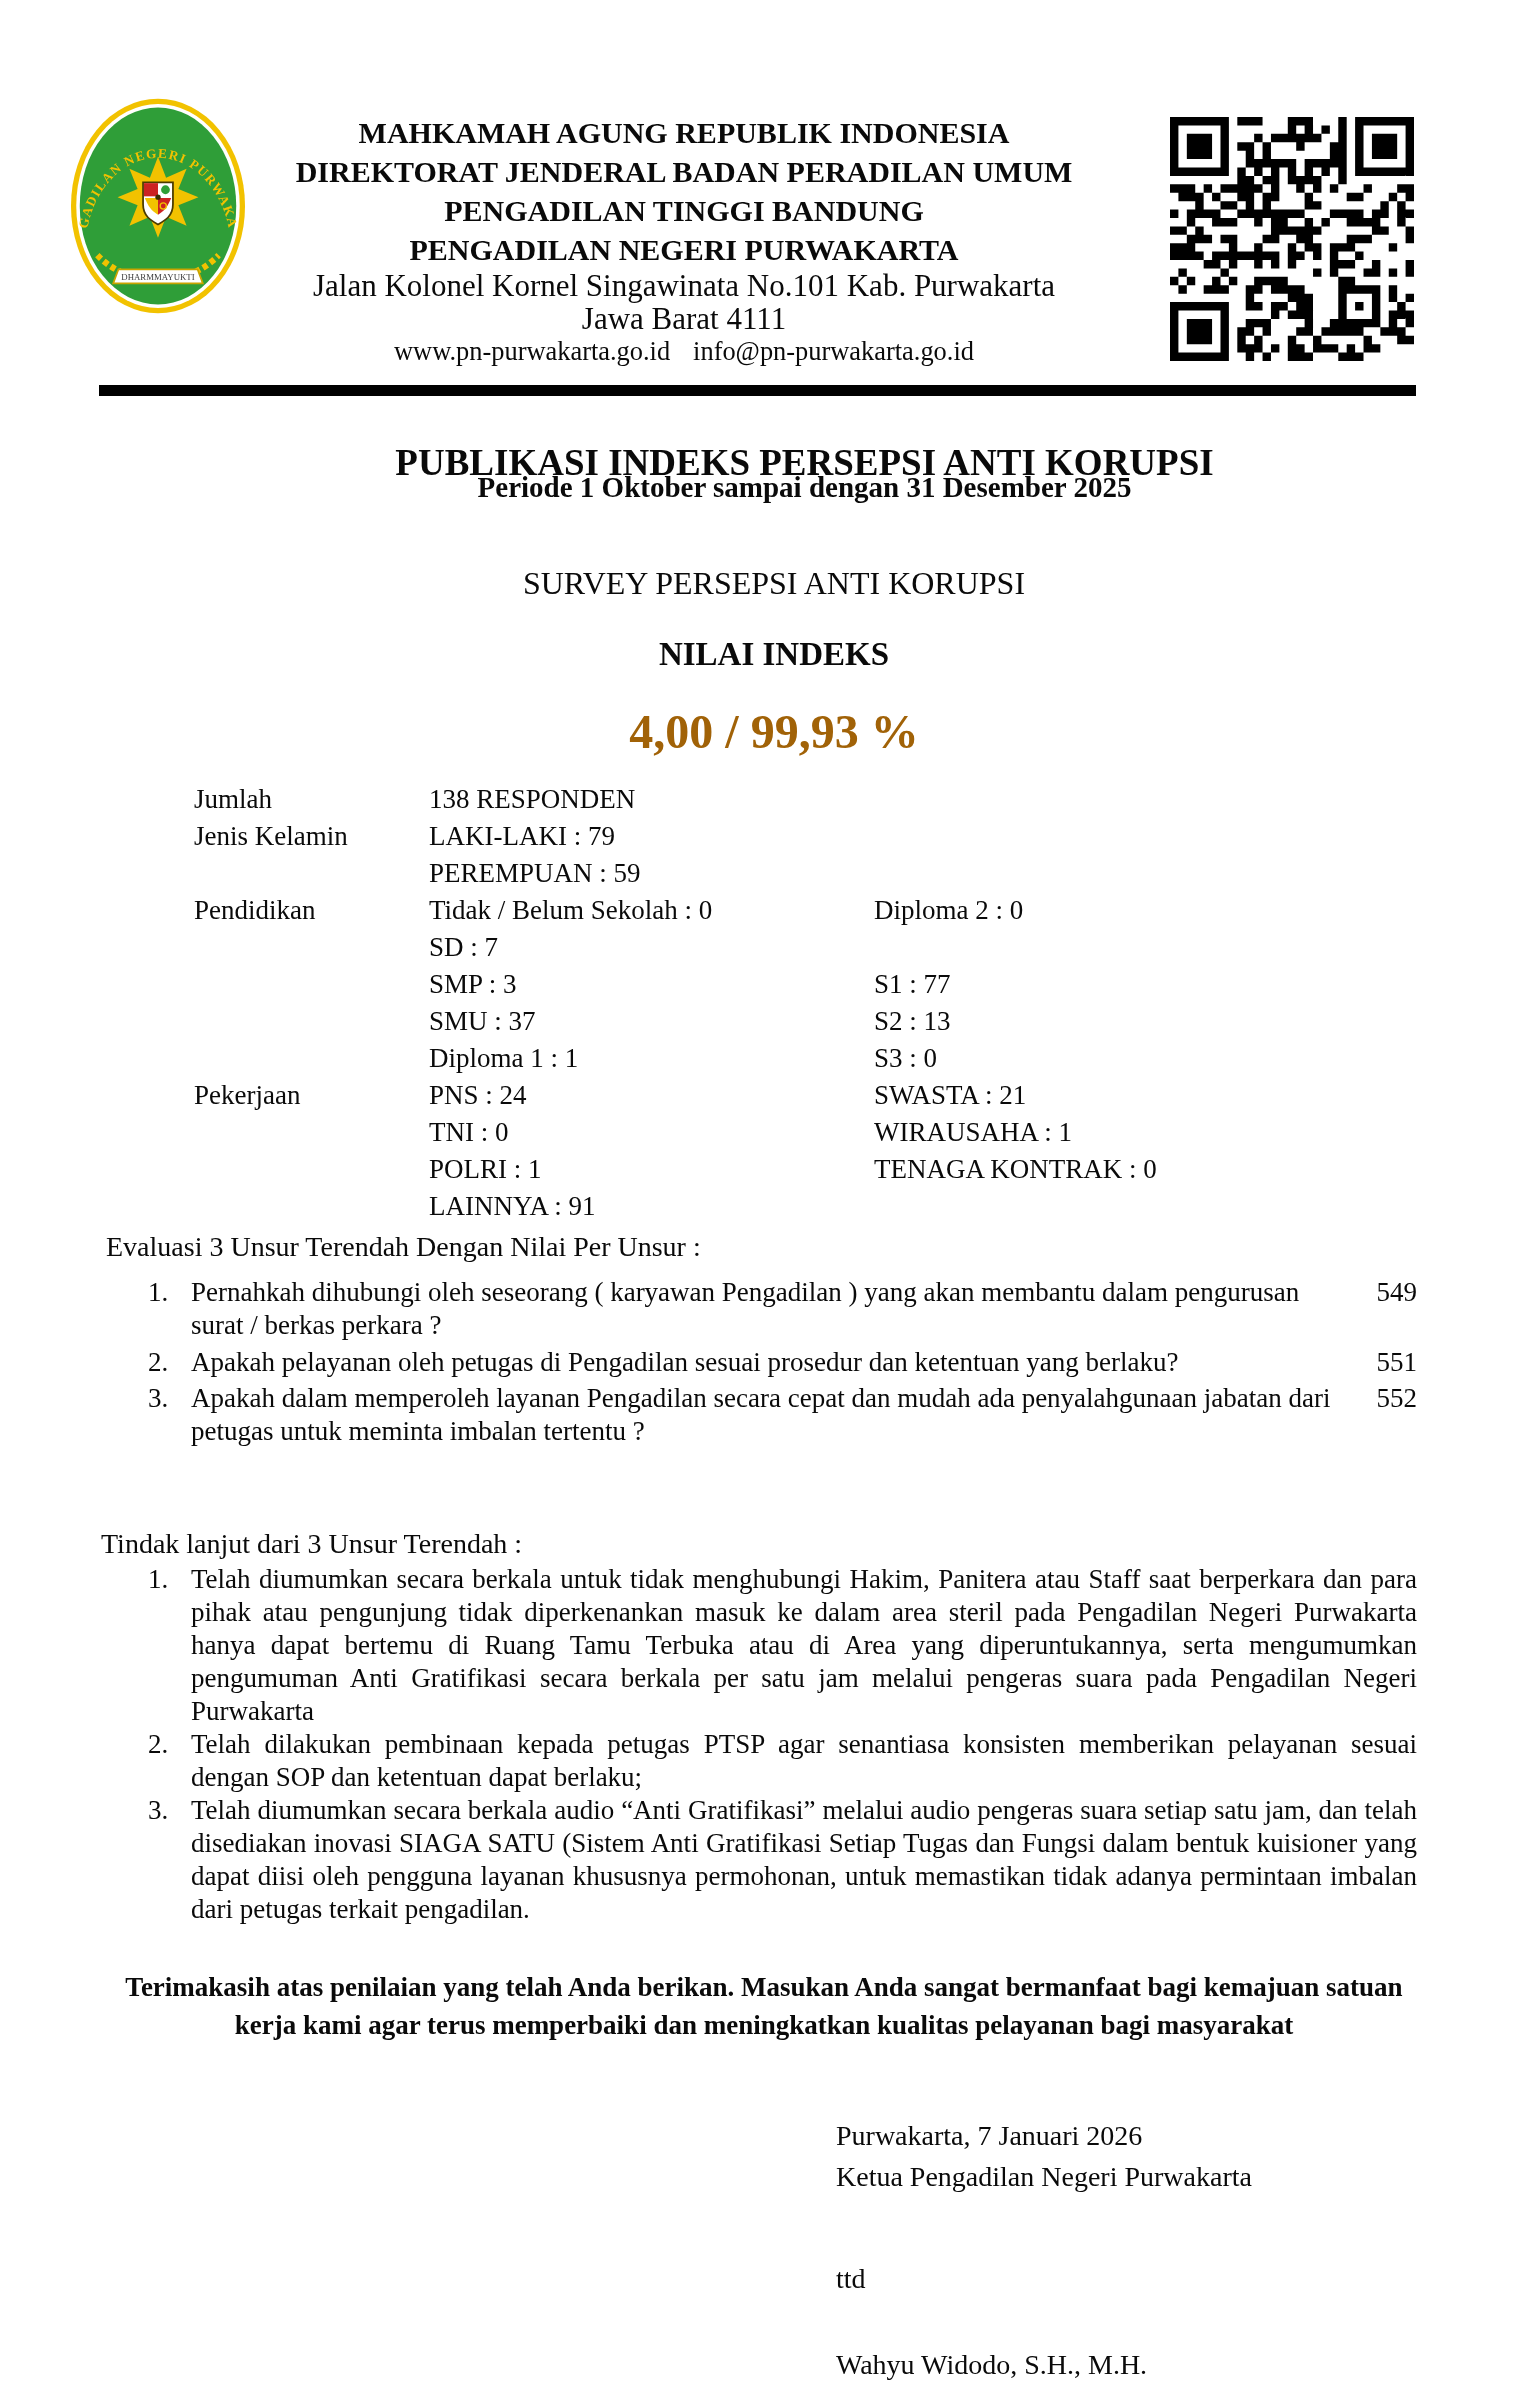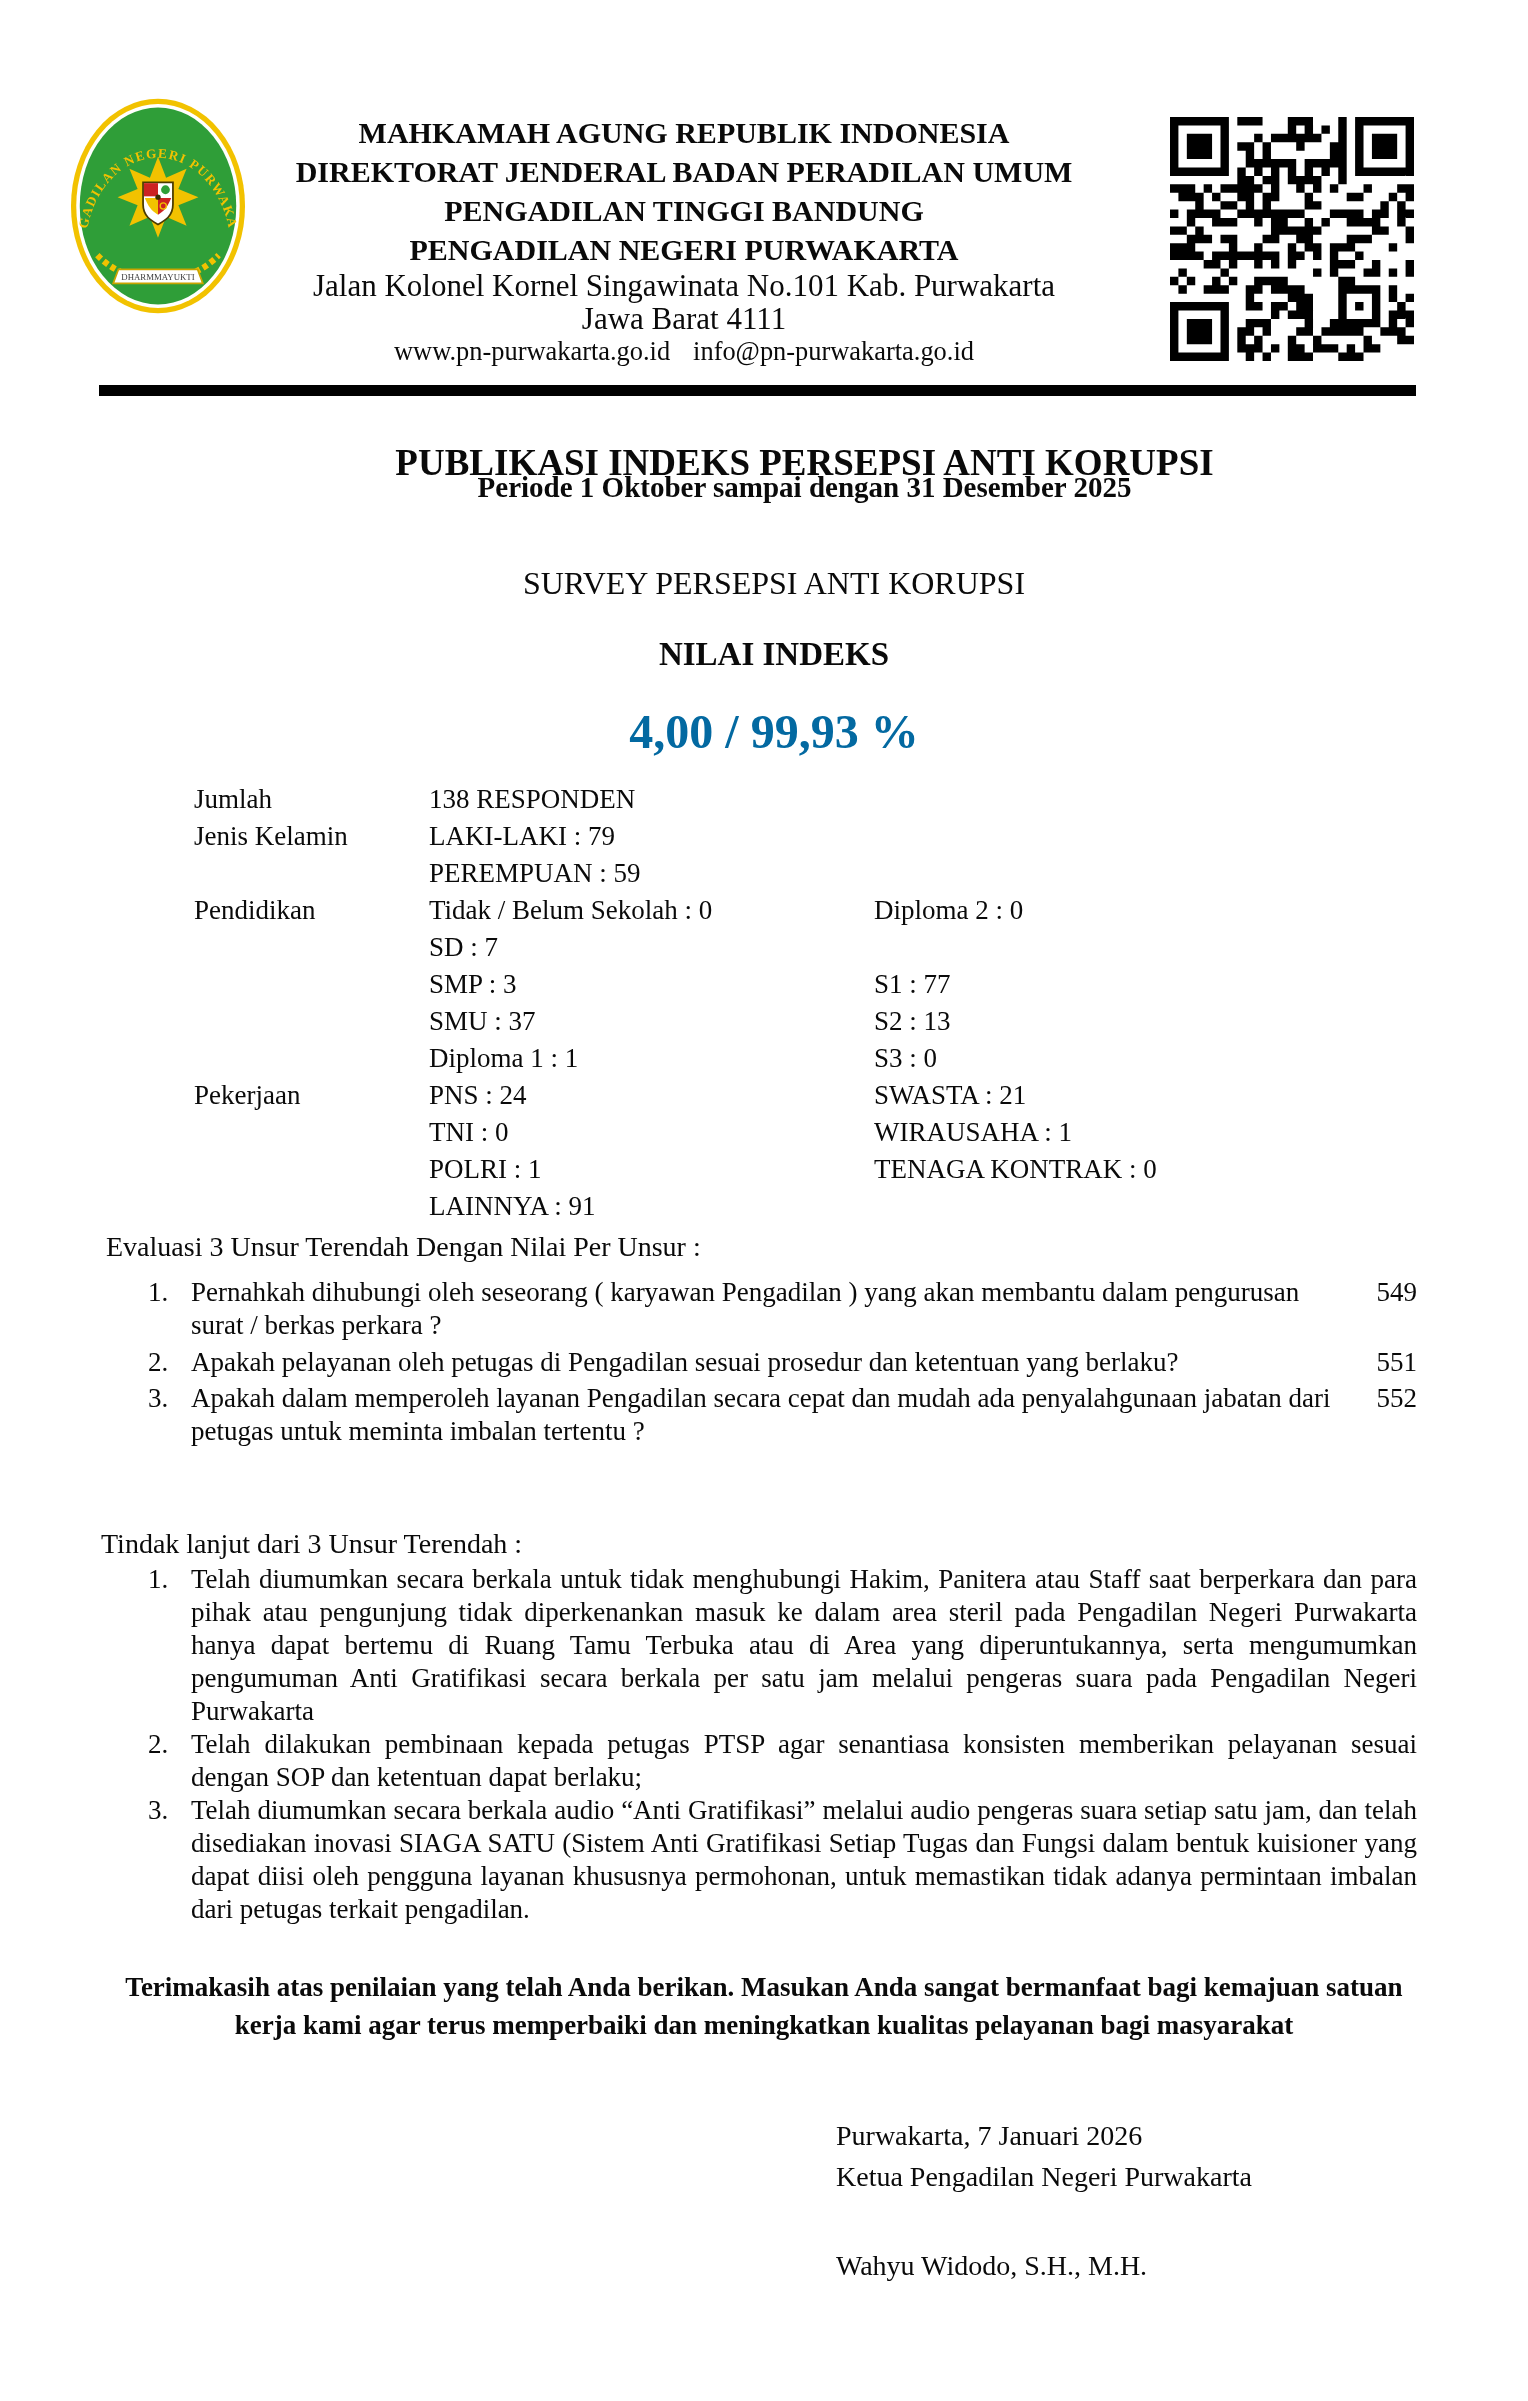--- a/index.html
+++ b/index.html
@@ -114,21 +114,21 @@
         <path d="M0 0h10v10h-10zM10 0h10v10h-10zM20 0h10v10h-10zM30 0h10v10h-10zM40 0h10v10h-10zM50 0h10v10h-10zM60 0h10v10h-10zM80 0h10v10h-10zM90 0h10v10h-10zM100 0h10v10h-10zM140 0h10v10h-10zM150 0h10v10h-10zM160 0h10v10h-10zM200 0h10v10h-10zM220 0h10v10h-10zM230 0h10v10h-10zM240 0h10v10h-10zM250 0h10v10h-10zM260 0h10v10h-10zM270 0h10v10h-10zM280 0h10v10h-10zM0 10h10v10h-10zM60 10h10v10h-10zM140 10h10v10h-10zM160 10h10v10h-10zM180 10h10v10h-10zM200 10h10v10h-10zM220 10h10v10h-10zM280 10h10v10h-10zM0 20h10v10h-10zM20 20h10v10h-10zM30 20h10v10h-10zM40 20h10v10h-10zM60 20h10v10h-10zM100 20h10v10h-10zM120 20h10v10h-10zM130 20h10v10h-10zM140 20h10v10h-10zM150 20h10v10h-10zM160 20h10v10h-10zM170 20h10v10h-10zM200 20h10v10h-10zM220 20h10v10h-10zM240 20h10v10h-10zM250 20h10v10h-10zM260 20h10v10h-10zM280 20h10v10h-10zM0 30h10v10h-10zM20 30h10v10h-10zM30 30h10v10h-10zM40 30h10v10h-10zM60 30h10v10h-10zM80 30h10v10h-10zM90 30h10v10h-10zM110 30h10v10h-10zM150 30h10v10h-10zM190 30h10v10h-10zM200 30h10v10h-10zM220 30h10v10h-10zM240 30h10v10h-10zM250 30h10v10h-10zM260 30h10v10h-10zM280 30h10v10h-10zM0 40h10v10h-10zM20 40h10v10h-10zM30 40h10v10h-10zM40 40h10v10h-10zM60 40h10v10h-10zM90 40h10v10h-10zM110 40h10v10h-10zM190 40h10v10h-10zM200 40h10v10h-10zM220 40h10v10h-10zM240 40h10v10h-10zM250 40h10v10h-10zM260 40h10v10h-10zM280 40h10v10h-10zM0 50h10v10h-10zM60 50h10v10h-10zM90 50h10v10h-10zM100 50h10v10h-10zM110 50h10v10h-10zM120 50h10v10h-10zM130 50h10v10h-10zM140 50h10v10h-10zM160 50h10v10h-10zM170 50h10v10h-10zM180 50h10v10h-10zM190 50h10v10h-10zM200 50h10v10h-10zM220 50h10v10h-10zM280 50h10v10h-10zM0 60h10v10h-10zM10 60h10v10h-10zM20 60h10v10h-10zM30 60h10v10h-10zM40 60h10v10h-10zM50 60h10v10h-10zM60 60h10v10h-10zM80 60h10v10h-10zM100 60h10v10h-10zM120 60h10v10h-10zM140 60h10v10h-10zM160 60h10v10h-10zM180 60h10v10h-10zM200 60h10v10h-10zM220 60h10v10h-10zM230 60h10v10h-10zM240 60h10v10h-10zM250 60h10v10h-10zM260 60h10v10h-10zM270 60h10v10h-10zM280 60h10v10h-10zM80 70h10v10h-10zM90 70h10v10h-10zM110 70h10v10h-10zM120 70h10v10h-10zM140 70h10v10h-10zM150 70h10v10h-10zM160 70h10v10h-10zM170 70h10v10h-10zM200 70h10v10h-10zM0 80h10v10h-10zM10 80h10v10h-10zM20 80h10v10h-10zM40 80h10v10h-10zM60 80h10v10h-10zM70 80h10v10h-10zM80 80h10v10h-10zM90 80h10v10h-10zM100 80h10v10h-10zM120 80h10v10h-10zM150 80h10v10h-10zM170 80h10v10h-10zM190 80h10v10h-10zM230 80h10v10h-10zM270 80h10v10h-10zM280 80h10v10h-10zM10 90h10v10h-10zM20 90h10v10h-10zM30 90h10v10h-10zM50 90h10v10h-10zM80 90h10v10h-10zM90 90h10v10h-10zM110 90h10v10h-10zM120 90h10v10h-10zM160 90h10v10h-10zM210 90h10v10h-10zM220 90h10v10h-10zM260 90h10v10h-10zM280 90h10v10h-10zM30 100h10v10h-10zM60 100h10v10h-10zM70 100h10v10h-10zM90 100h10v10h-10zM110 100h10v10h-10zM160 100h10v10h-10zM170 100h10v10h-10zM250 100h10v10h-10zM270 100h10v10h-10zM0 110h10v10h-10zM20 110h10v10h-10zM30 110h10v10h-10zM40 110h10v10h-10zM50 110h10v10h-10zM80 110h10v10h-10zM90 110h10v10h-10zM100 110h10v10h-10zM110 110h10v10h-10zM120 110h10v10h-10zM130 110h10v10h-10zM140 110h10v10h-10zM150 110h10v10h-10zM190 110h10v10h-10zM200 110h10v10h-10zM210 110h10v10h-10zM220 110h10v10h-10zM240 110h10v10h-10zM250 110h10v10h-10zM270 110h10v10h-10zM280 110h10v10h-10zM20 120h10v10h-10zM50 120h10v10h-10zM60 120h10v10h-10zM70 120h10v10h-10zM100 120h10v10h-10zM120 120h10v10h-10zM130 120h10v10h-10zM160 120h10v10h-10zM180 120h10v10h-10zM210 120h10v10h-10zM220 120h10v10h-10zM230 120h10v10h-10zM240 120h10v10h-10zM270 120h10v10h-10zM0 130h10v10h-10zM10 130h10v10h-10zM30 130h10v10h-10zM120 130h10v10h-10zM130 130h10v10h-10zM140 130h10v10h-10zM150 130h10v10h-10zM160 130h10v10h-10zM170 130h10v10h-10zM240 130h10v10h-10zM250 130h10v10h-10zM280 130h10v10h-10zM20 140h10v10h-10zM30 140h10v10h-10zM40 140h10v10h-10zM60 140h10v10h-10zM70 140h10v10h-10zM110 140h10v10h-10zM120 140h10v10h-10zM150 140h10v10h-10zM160 140h10v10h-10zM210 140h10v10h-10zM220 140h10v10h-10zM230 140h10v10h-10zM280 140h10v10h-10zM0 150h10v10h-10zM10 150h10v10h-10zM20 150h10v10h-10zM70 150h10v10h-10zM100 150h10v10h-10zM140 150h10v10h-10zM160 150h10v10h-10zM170 150h10v10h-10zM190 150h10v10h-10zM200 150h10v10h-10zM210 150h10v10h-10zM260 150h10v10h-10zM0 160h10v10h-10zM10 160h10v10h-10zM20 160h10v10h-10zM30 160h10v10h-10zM50 160h10v10h-10zM60 160h10v10h-10zM70 160h10v10h-10zM80 160h10v10h-10zM90 160h10v10h-10zM100 160h10v10h-10zM110 160h10v10h-10zM120 160h10v10h-10zM140 160h10v10h-10zM150 160h10v10h-10zM170 160h10v10h-10zM190 160h10v10h-10zM220 160h10v10h-10zM40 170h10v10h-10zM50 170h10v10h-10zM70 170h10v10h-10zM100 170h10v10h-10zM120 170h10v10h-10zM140 170h10v10h-10zM190 170h10v10h-10zM200 170h10v10h-10zM210 170h10v10h-10zM240 170h10v10h-10zM280 170h10v10h-10zM10 180h10v10h-10zM60 180h10v10h-10zM170 180h10v10h-10zM190 180h10v10h-10zM230 180h10v10h-10zM240 180h10v10h-10zM260 180h10v10h-10zM280 180h10v10h-10zM0 190h10v10h-10zM20 190h10v10h-10zM50 190h10v10h-10zM70 190h10v10h-10zM100 190h10v10h-10zM110 190h10v10h-10zM120 190h10v10h-10zM130 190h10v10h-10zM200 190h10v10h-10zM210 190h10v10h-10zM10 200h10v10h-10zM40 200h10v10h-10zM50 200h10v10h-10zM60 200h10v10h-10zM90 200h10v10h-10zM100 200h10v10h-10zM120 200h10v10h-10zM130 200h10v10h-10zM140 200h10v10h-10zM150 200h10v10h-10zM200 200h10v10h-10zM210 200h10v10h-10zM220 200h10v10h-10zM230 200h10v10h-10zM240 200h10v10h-10zM260 200h10v10h-10zM90 210h10v10h-10zM140 210h10v10h-10zM150 210h10v10h-10zM160 210h10v10h-10zM200 210h10v10h-10zM240 210h10v10h-10zM260 210h10v10h-10zM280 210h10v10h-10zM0 220h10v10h-10zM10 220h10v10h-10zM20 220h10v10h-10zM30 220h10v10h-10zM40 220h10v10h-10zM50 220h10v10h-10zM60 220h10v10h-10zM90 220h10v10h-10zM100 220h10v10h-10zM120 220h10v10h-10zM130 220h10v10h-10zM150 220h10v10h-10zM160 220h10v10h-10zM200 220h10v10h-10zM220 220h10v10h-10zM240 220h10v10h-10zM270 220h10v10h-10zM0 230h10v10h-10zM60 230h10v10h-10zM120 230h10v10h-10zM140 230h10v10h-10zM150 230h10v10h-10zM160 230h10v10h-10zM200 230h10v10h-10zM240 230h10v10h-10zM260 230h10v10h-10zM270 230h10v10h-10zM280 230h10v10h-10zM0 240h10v10h-10zM20 240h10v10h-10zM30 240h10v10h-10zM40 240h10v10h-10zM60 240h10v10h-10zM90 240h10v10h-10zM100 240h10v10h-10zM110 240h10v10h-10zM160 240h10v10h-10zM190 240h10v10h-10zM200 240h10v10h-10zM210 240h10v10h-10zM220 240h10v10h-10zM230 240h10v10h-10zM240 240h10v10h-10zM260 240h10v10h-10zM280 240h10v10h-10zM0 250h10v10h-10zM20 250h10v10h-10zM30 250h10v10h-10zM40 250h10v10h-10zM60 250h10v10h-10zM80 250h10v10h-10zM90 250h10v10h-10zM110 250h10v10h-10zM150 250h10v10h-10zM160 250h10v10h-10zM180 250h10v10h-10zM190 250h10v10h-10zM200 250h10v10h-10zM210 250h10v10h-10zM220 250h10v10h-10zM250 250h10v10h-10zM260 250h10v10h-10zM270 250h10v10h-10zM0 260h10v10h-10zM20 260h10v10h-10zM30 260h10v10h-10zM40 260h10v10h-10zM60 260h10v10h-10zM80 260h10v10h-10zM100 260h10v10h-10zM140 260h10v10h-10zM170 260h10v10h-10zM230 260h10v10h-10zM270 260h10v10h-10zM280 260h10v10h-10zM0 270h10v10h-10zM60 270h10v10h-10zM80 270h10v10h-10zM90 270h10v10h-10zM100 270h10v10h-10zM120 270h10v10h-10zM140 270h10v10h-10zM150 270h10v10h-10zM170 270h10v10h-10zM180 270h10v10h-10zM190 270h10v10h-10zM210 270h10v10h-10zM230 270h10v10h-10zM240 270h10v10h-10zM0 280h10v10h-10zM10 280h10v10h-10zM20 280h10v10h-10zM30 280h10v10h-10zM40 280h10v10h-10zM50 280h10v10h-10zM60 280h10v10h-10zM90 280h10v10h-10zM110 280h10v10h-10zM140 280h10v10h-10zM150 280h10v10h-10zM160 280h10v10h-10zM200 280h10v10h-10zM210 280h10v10h-10zM220 280h10v10h-10z" fill="#000"></path>
       </svg>
   </div>
 
   <div class="abs rule"></div>
 
   <div class="abs title-main">PUBLIKASI INDEKS PERSEPSI ANTI KORUPSI</div>
   <div class="abs title-period">Periode 1 Oktober sampai dengan 31 Desember 2025</div>
   <div class="abs title-survey">SURVEY PERSEPSI ANTI KORUPSI</div>
   <div class="abs title-index-label">NILAI INDEKS</div>
-  <div class="abs index-value" id="index-value" style="color: #0369a1;">4,00 / 99,93 %</div>
+  <div class="abs index-value" id="index-value" style="color: #a16207;">4,00 / 99,93 %</div>
 
   <div class="abs stats">
     <div class="stats-row">
         <span class="stats-label">Jumlah</span>
         <span class="stats-col1">138 RESPONDEN</span>
         <span class="stats-col2"></span>
       </div>
     <div class="stats-row">
         <span class="stats-label">Jenis Kelamin</span>
         <span class="stats-col1">LAKI-LAKI : 79</span>
@@ -222,17 +222,18 @@
     </div>
   </div>
 
   <div class="abs closing">Terimakasih atas penilaian yang telah Anda berikan. Masukan Anda sangat bermanfaat bagi kemajuan satuan kerja kami agar terus memperbaiki dan meningkatkan kualitas pelayanan bagi masyarakat</div>
 
   <div class="abs signature">
     <div class="sig-head">
       <div>Purwakarta, 7 Januari 2026</div>
       <div>Ketua Pengadilan Negeri Purwakarta</div>
     </div>
+    <div class="sig-ttd">ttd</div>
     <div class="sig-name">Wahyu Widodo, S.H., M.H.</div>
   </div>
 
 </div>
 
 
 </body></html>

